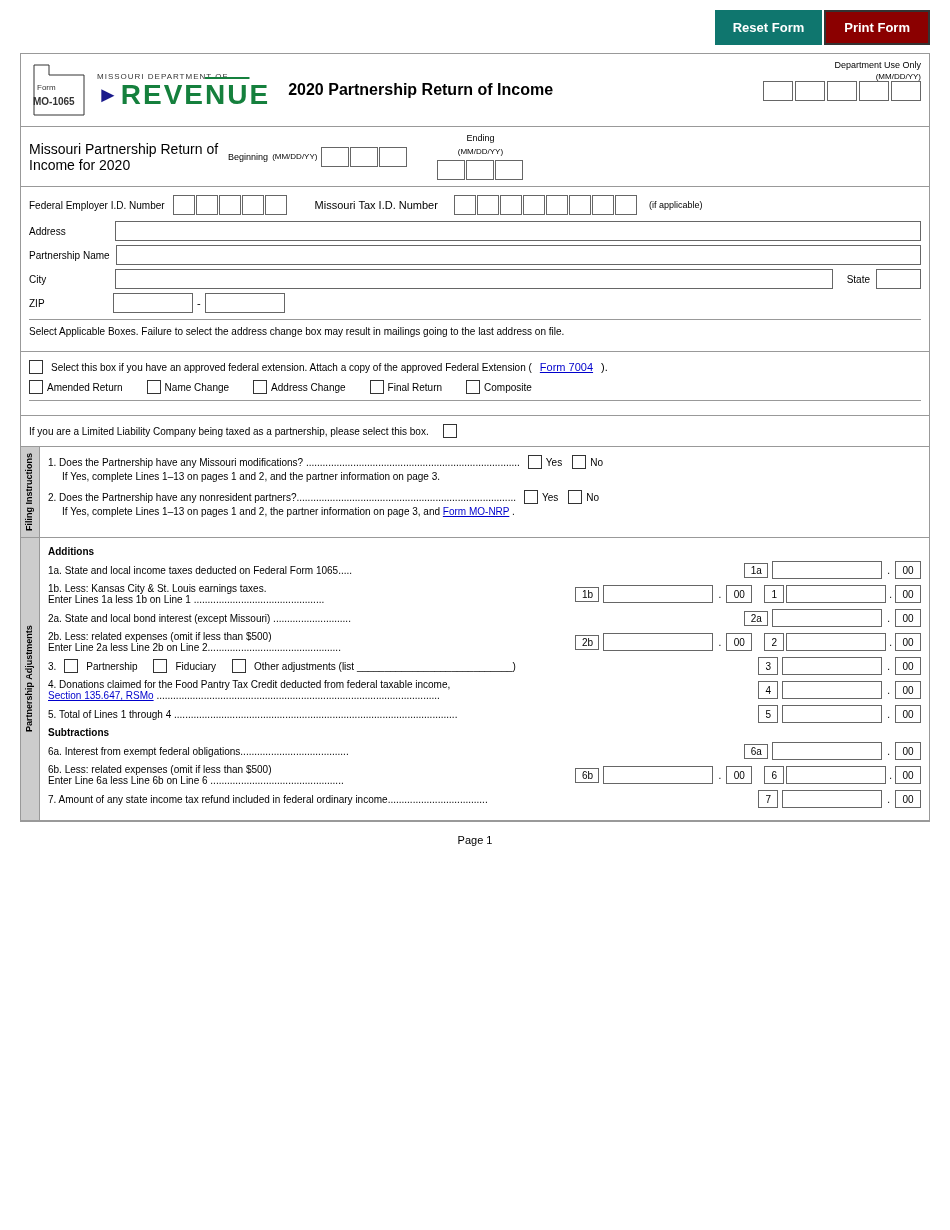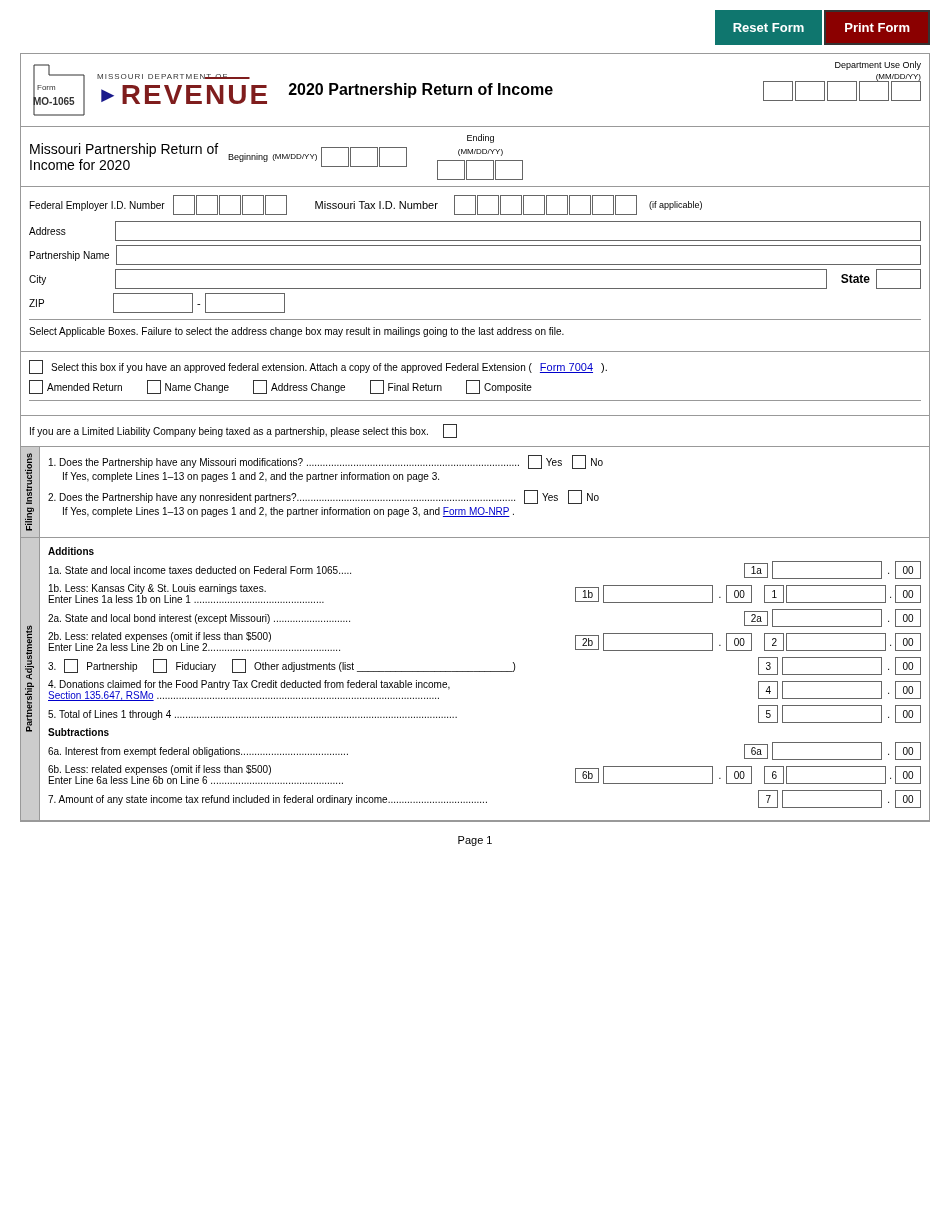--- a/index.html
+++ b/index.html
@@ -48,21 +48,21 @@
     }
     .mo-dept {
       font-size: 8px;
       text-transform: uppercase;
       letter-spacing: 1px;
       color: #333;
     }
     .revenue-logo {
       font-size: 28px;
       font-weight: bold;
-      color: #7f1d1d;
+      color: #15803d;
       letter-spacing: 2px;
       line-height: 1;
     }
     .dept-use-area {
       margin-left: auto;
       display: flex;
       flex-direction: column;
       align-items: flex-end;
     }
     .dept-use-label {
@@ -456,21 +456,21 @@
   </div>
 
   <div class="addr-row">
     <span class="addr-label">Partnership Name</span>
     <input type="text" class="addr-input" style="">
   </div>
 
   <div class="city-row">
     <span class="addr-label">City</span>
     <input type="text" class="city-input" style="">
-    <span style="font-size:12px;margin-left:8px;font-weight:bold;">State</span>
+    <span style="font-size:10px;margin-left:8px;">State</span>
     <input type="text" class="state-input" style="">
   </div>
 
   <div class="zip-row">
     <span class="addr-label">ZIP</span>
     <input type="text" class="zip-input" style="">
     <span>-</span>
     <input type="text" class="zip-input2" style="">
   </div>
 

